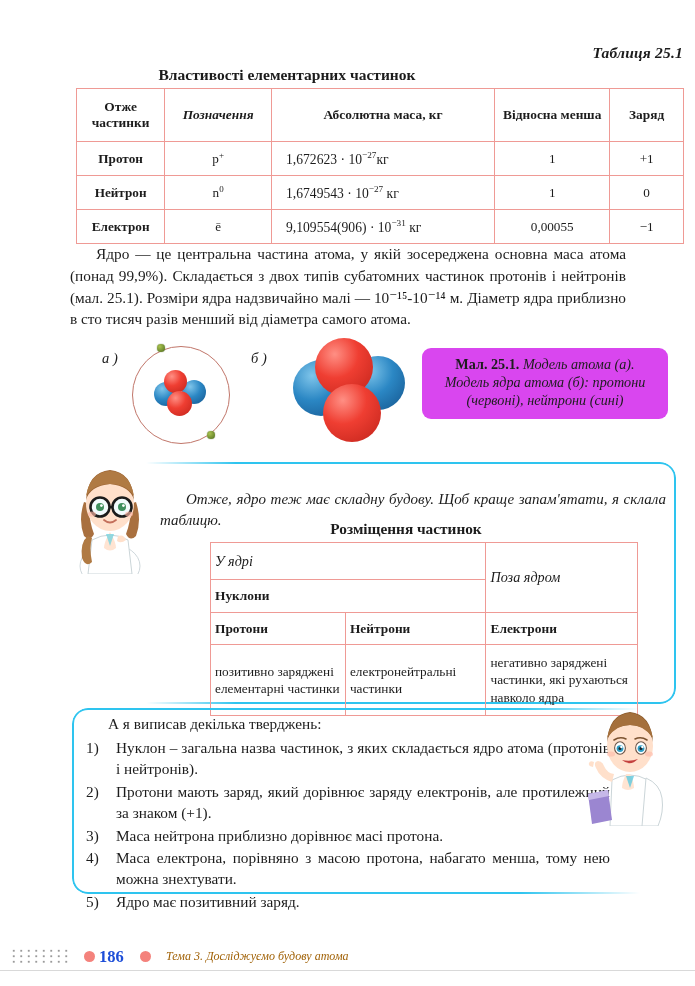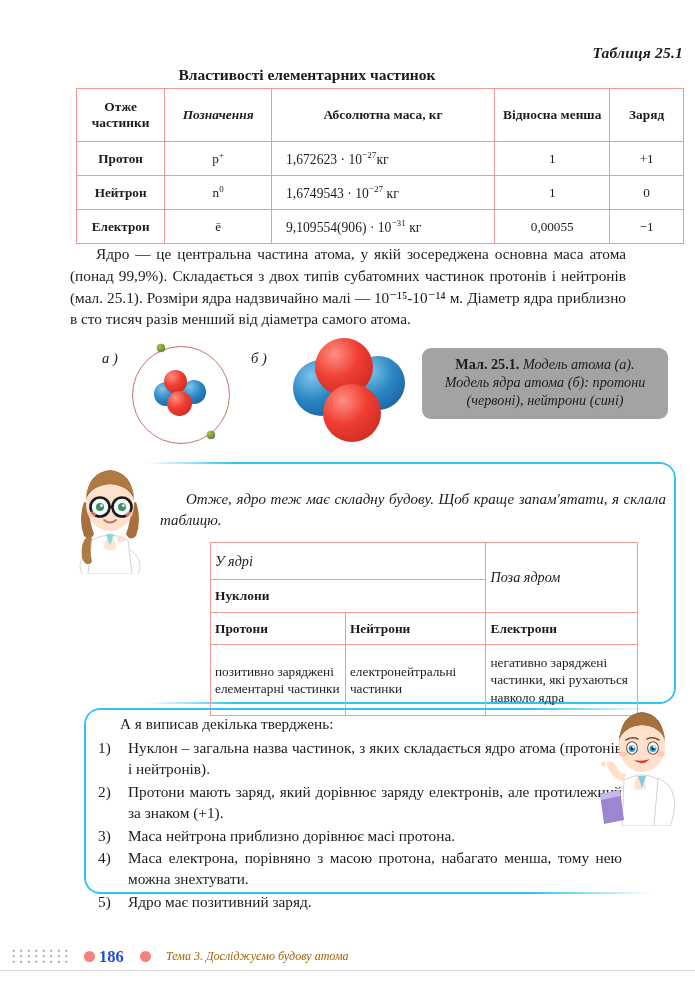--- a/index.html
+++ b/index.html
@@ -34,21 +34,20 @@
     letter-spacing: .2px;
   }
   .table-title {
     position: absolute;
     top: 66px;
     left: 0;
     width: 574px;
     text-align: center;
     font-weight: bold;
     font-size: 15.5px;
-    padding-left: 20px;
   }
 
   
   .props-table {
     position: absolute;
     top: 88px;
     left: 76px;
     width: 608px;
     border-collapse: collapse;
     font-size: 13.2px;
@@ -162,21 +161,21 @@
   .nb4 { left: 30px; top: 44px; width: 58px; height: 58px; }
 
   
   .fig-caption {
     position: absolute;
     top: 348px;
     left: 422px;
     width: 246px;
     padding: 8px 10px 9px;
     box-sizing: border-box;
-    background: #a3a3a3;
+    background: #d946ef;
     border-radius: 9px;
     font-style: italic;
     font-size: 14.2px;
     line-height: 1.26;
     text-align: center;
     color: #1d1d1d;
   }
   .fig-caption b { font-style: normal; }
 
   
@@ -242,21 +241,21 @@
   .pw3 { width: 156px; }
 
   
   .girl { position: absolute; left: 0; top: 0; width: 88px; height: 112px; }
   .boy  { position: absolute; right: 0; top: 0; width: 86px; height: 118px; }
 
   
   .blue-box {
     position: absolute;
     top: 708px;
-    left: 84px;
+    left: 72px;
     width: 600px;
     height: 184px;
   }
   .blue-frame {
     position: absolute;
     left: 0; top: 0;
     width: 566px; height: 182px;
     border: 2.6px solid #2ec4ef;
     border-right: none;
     border-radius: 16px 0 0 16px;
@@ -433,20 +432,21 @@
       <circle cx="35.4" cy="43.6" r="1.4" fill="#ffffff"></circle>
       <circle cx="57.4" cy="43.6" r="1.4" fill="#ffffff"></circle>
       <path d="M38 58 q6 5 12 0" stroke="#c4705c" stroke-width="1.8" fill="none" stroke-linecap="round"></path>
       <ellipse cx="26" cy="52" rx="4" ry="2.6" fill="#ffb9a8" opacity=".65"></ellipse>
       <ellipse cx="63" cy="52" rx="4" ry="2.6" fill="#ffb9a8" opacity=".65"></ellipse>
       <path d="M52 74 q6 -2 8 4 q-5 4 -9 1 z" fill="#ffe0cb"></path>
       <path d="M22 74 q-8 6 -6 22 q4 10 10 4 q-3 -14 0 -24 z" fill="#b07a43"></path>
     </svg>
 
     <p class="girl-speech">Отже, ядро теж має складну будову. Щоб краще запам'ятати, я склала таблицю.</p>
+    <div class="sub-title">Розміщення частинок</div>
 
     <table class="place-table">
       <tbody>
           <tr class="r1">
         <td class="ital pw1" colspan="2">У ядрі</td>
         <td class="ital pw3" rowspan="2">Поза ядром</td>
       </tr>
       <tr class="r2">
         <td class="bold" colspan="2">Нуклони</td>
       </tr>

